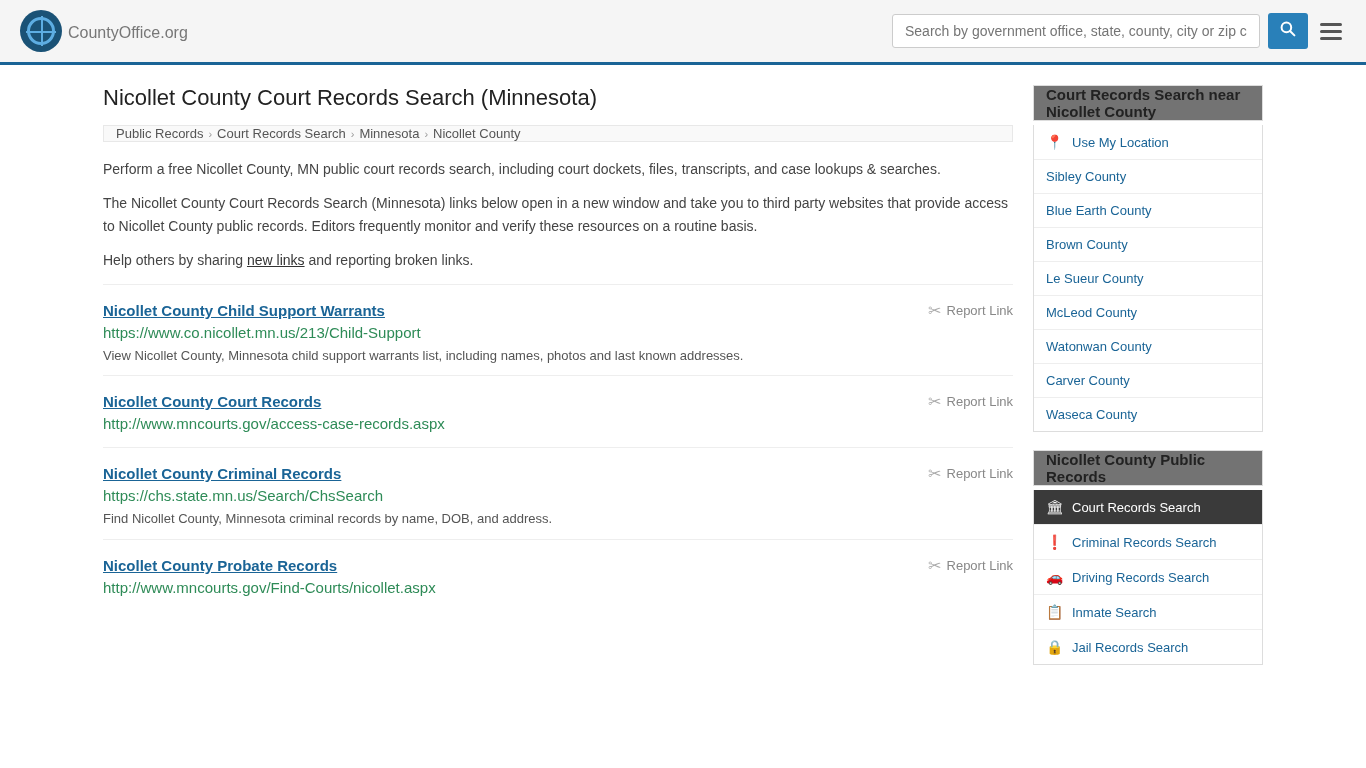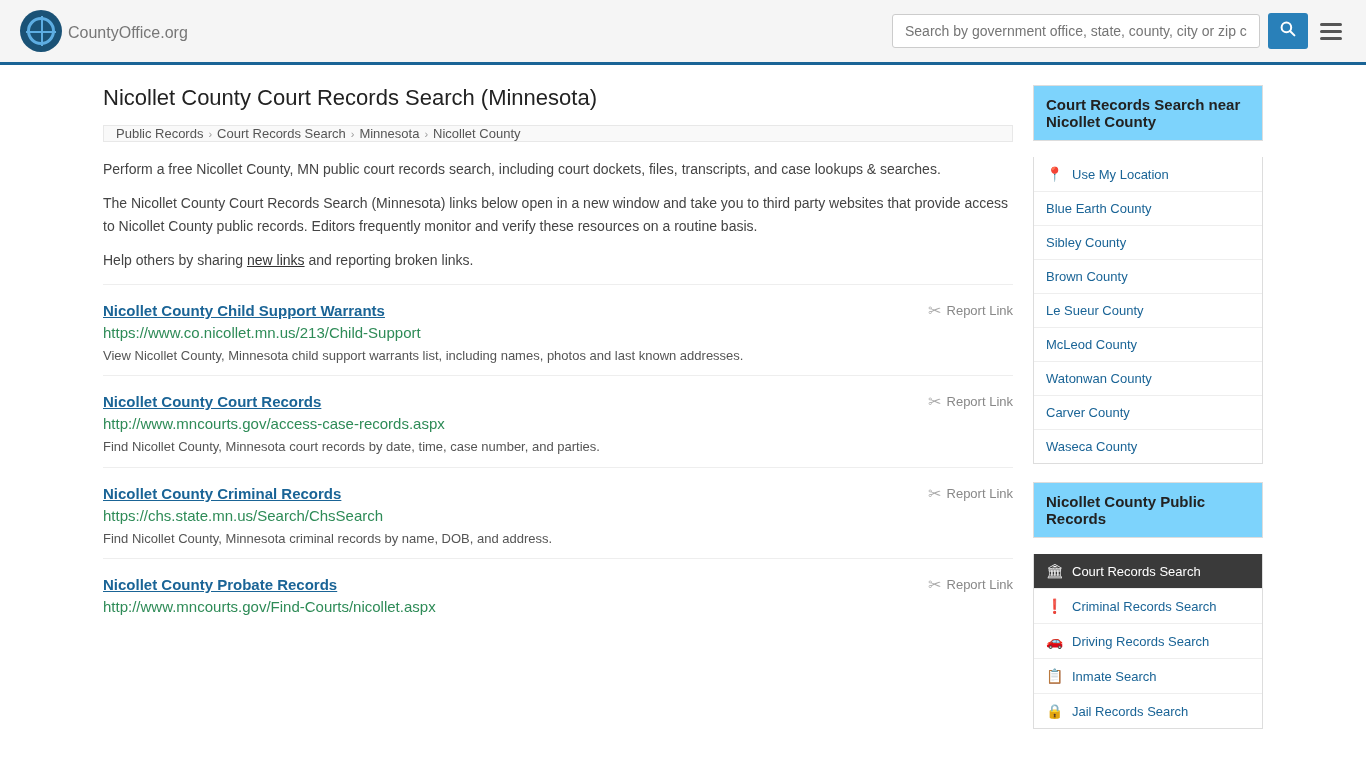--- a/index.html
+++ b/index.html
@@ -196,26 +196,26 @@
       margin-bottom: 5px;
     }
     .result-desc {
       font-size: 13px;
       color: #555;
       line-height: 1.5;
     }
 
     
     .sidebar-section-title {
-      background: #7dd3fc;
-      padding: 10px 12px;
+      background: #737373;
+      padding: 0 12px;
       font-size: 15px;
       font-weight: bold;
       color: #222;
-      margin-bottom: 16px;
+      margin-bottom: 4px;
       border: 1px solid #ddd;
     }
     .sidebar-links {
       list-style: none;
       border: 1px solid #ddd;
       border-top: none;
       margin-bottom: 18px;
     }
     .sidebar-links li {
       border-bottom: 1px solid #eee;
@@ -311,21 +311,20 @@
 
       <div class="result-item">
         <div class="result-header">
           <a class="result-title" href="#">Nicollet County Court Records</a>
           <div class="report-link">
             <span class="report-icon">✂</span>
             <span>Report Link</span>
           </div>
         </div>
         <div class="result-url">http://www.mncourts.gov/access-case-records.aspx</div>
-        <div class="result-desc">Find Nicollet County, Minnesota court records by date, time, case number, and parties.</div>
       </div>
 
       <div class="result-item">
         <div class="result-header">
           <a class="result-title" href="#">Nicollet County Criminal Records</a>
           <div class="report-link">
             <span class="report-icon">✂</span>
             <span>Report Link</span>
           </div>
         </div>
@@ -351,26 +350,26 @@
     <div class="sidebar-section-title">Court Records Search near Nicollet County</div>
     <ul class="sidebar-links">
       <li>
         <a href="#">
           <span class="s-icon loc-icon">📍</span>
           <span>Use My Location</span>
         </a>
       </li>
       <li>
         <a href="#">
+          <span>Sibley County</span>
+        </a>
+      </li>
+      <li>
+        <a href="#">
           <span>Blue Earth County</span>
-        </a>
-      </li>
-      <li>
-        <a href="#">
-          <span>Sibley County</span>
         </a>
       </li>
       <li>
         <a href="#">
           <span>Brown County</span>
         </a>
       </li>
       <li>
         <a href="#">
           <span>Le Sueur County</span>

